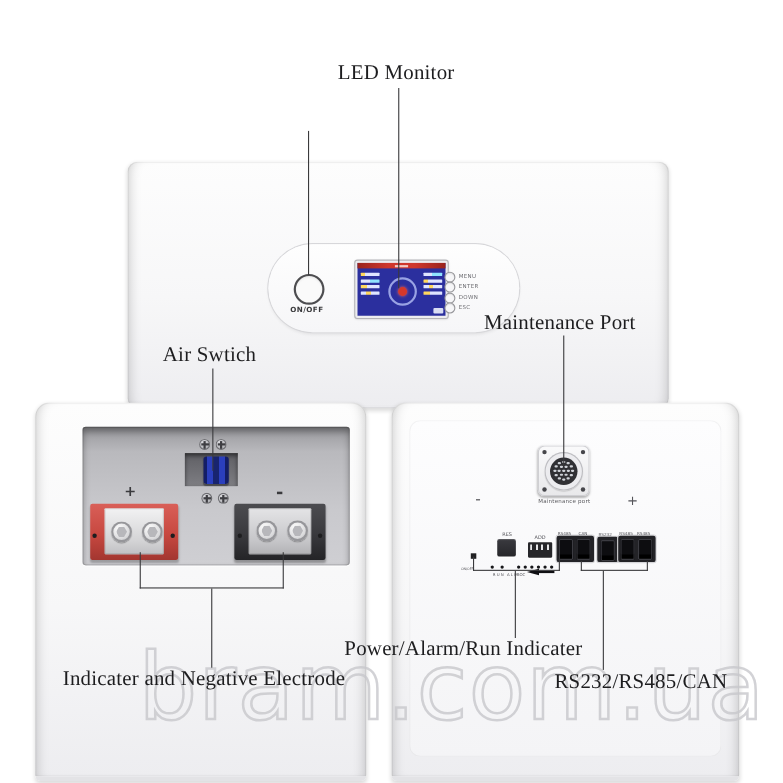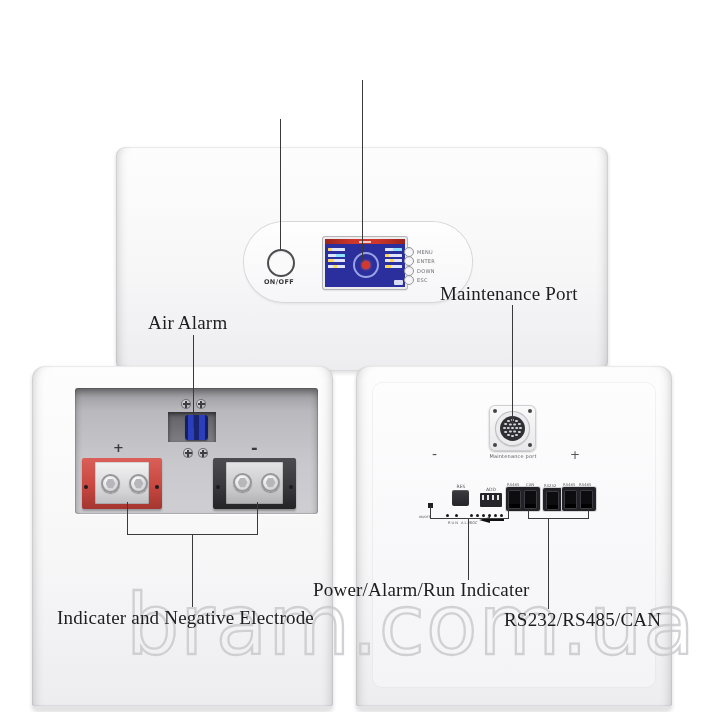--- a/index.html
+++ b/index.html
@@ -328,19 +328,20 @@
   <div class="vline" id="ln-el-c"></div>
   <div class="vline" id="ln-led-v1"></div>
   <div class="hline" id="ln-led-h"></div>
   <div class="vline" id="ln-led-v2"></div>
   <div class="vline" id="ln-ind"></div>
   <div class="vline" id="ln-pt-l"></div>
   <div class="vline" id="ln-pt-r"></div>
   <div class="hline" id="ln-pt-h"></div>
   <div class="vline" id="ln-pt-c"></div>
 
+  <div class="callout" id="cl-led">LED Monitor</div>
   <div class="callout" id="cl-maint">Maintenance Port</div>
-  <div class="callout" id="cl-air">Air Alarm</div>
+  <div class="callout" id="cl-air">Air Swtich</div>
   <div class="callout" id="cl-elec">Indicater and Negative Electrode</div>
   <div class="callout" id="cl-ind">Power/Alarm/Run Indicater</div>
   <div class="callout" id="cl-comm">RS232/RS485/CAN</div>
 
 </div>
 
 </body></html>

